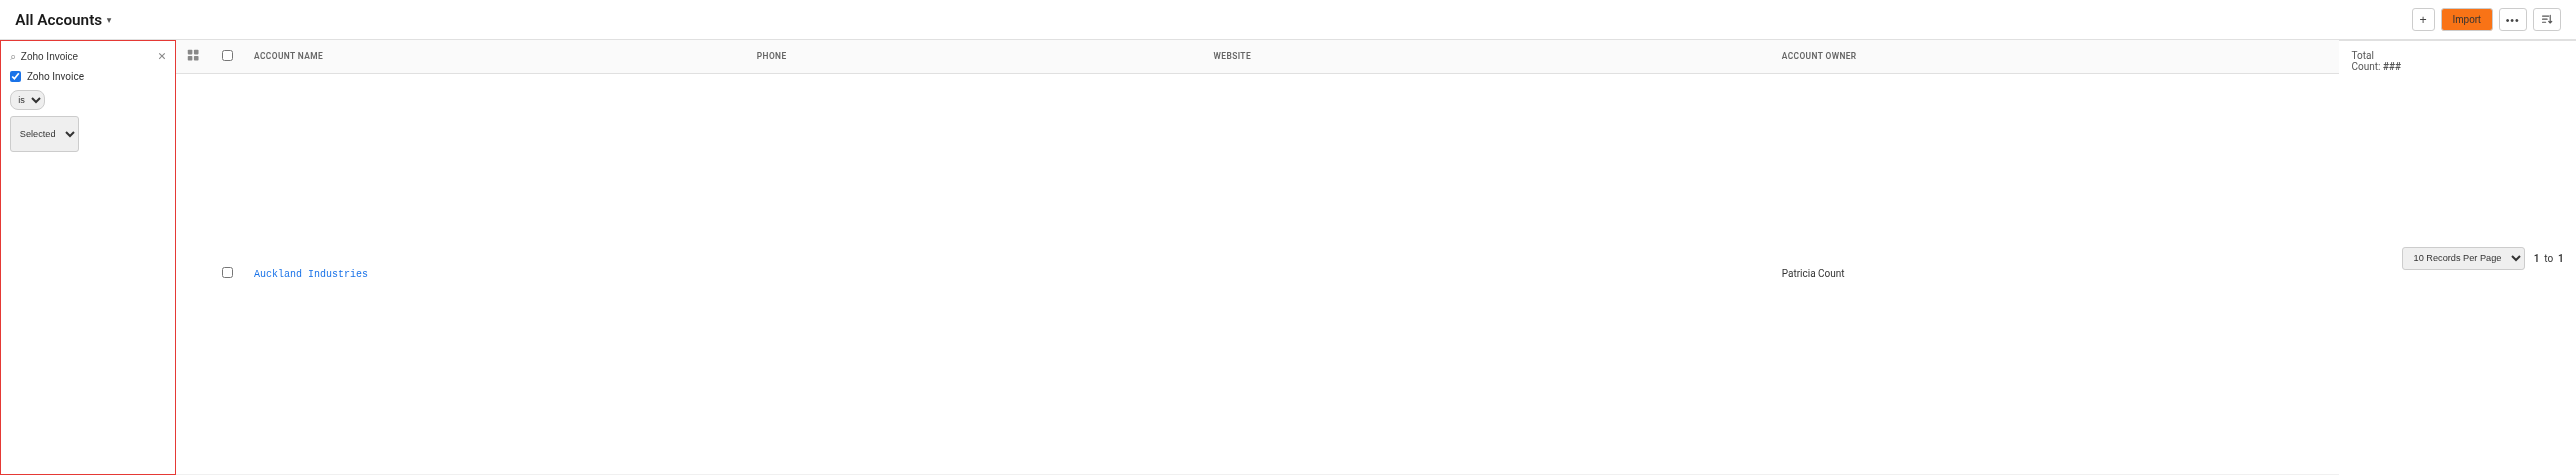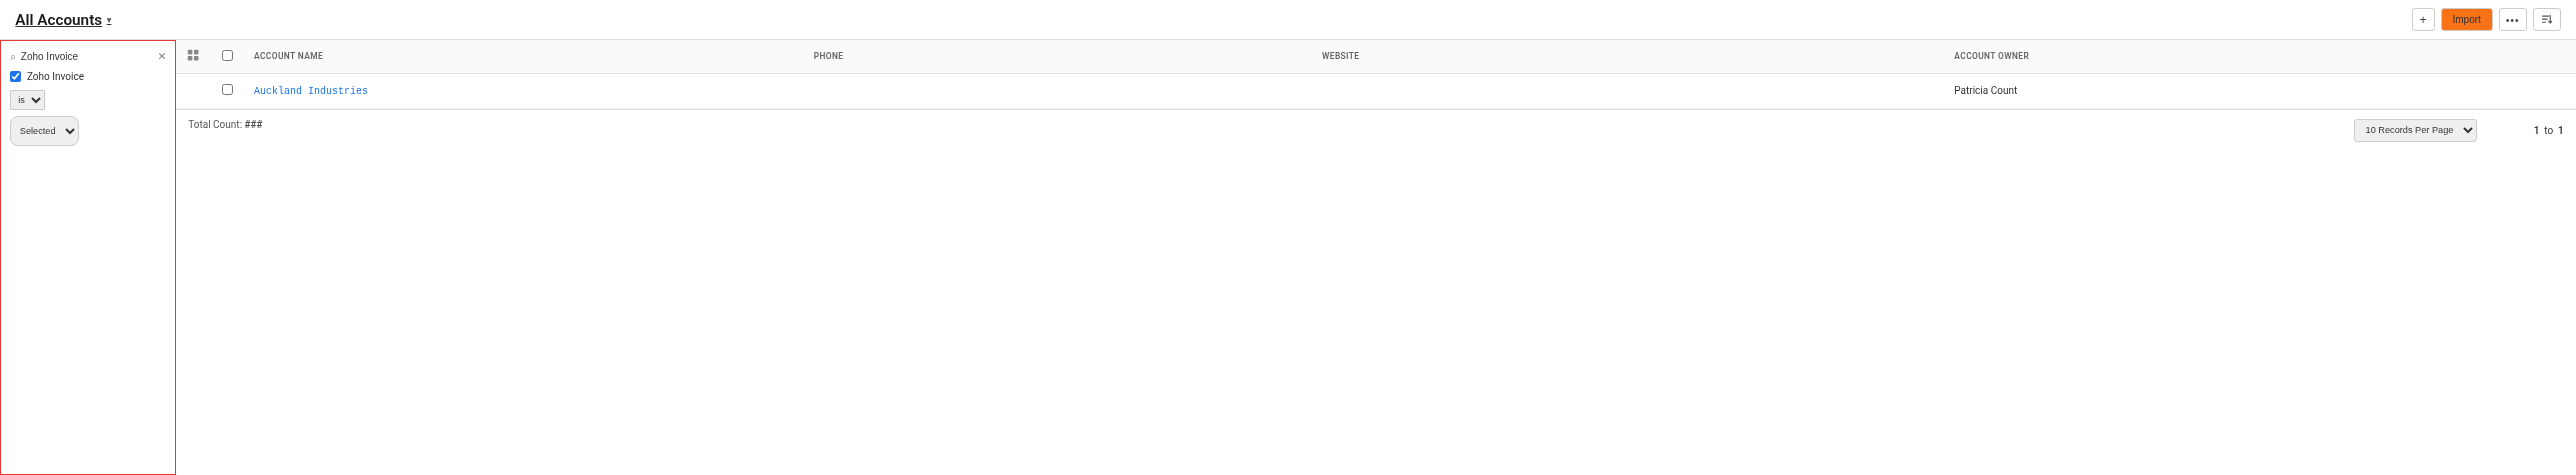--- a/index.html
+++ b/index.html
@@ -17,21 +17,20 @@
       justify-content: space-between;
       padding: 6.1px 15.3px;
       border-bottom: 0.8px solid #e0e0e0;
       background: #fff;
       height: 40px;
     }
     .header-left {
       display: flex;
       align-items: center;
       gap: 4.6px;
-      text-decoration: underline;
     }
     .header-title {
       font-size: 15.3px;
       font-weight: 600;
       color: #1a1a1a;
     }
     .chevron-icon {
       font-size: 9.2px;
       color: #555;
       cursor: pointer;
@@ -143,46 +142,45 @@
     .filter-item-label {
       font-size: 10px;
       color: #333;
     }
     .filter-operator-row {
       margin-bottom: 6.1px;
     }
     .filter-operator-select {
       height: 20px;
       border: 0.8px solid #ccc;
-      border-radius: 1px;
+      border-radius: 8px;
       font-size: 9.2px;
       color: #333;
       padding: 0 3.1px;
       cursor: pointer;
     }
     .filter-value-row {
       margin-bottom: 6.1px;
     }
     .filter-value-select {
-      height: 30px;
-      border: 0.8px solid #ccc;
-      border-radius: 8px;
+      height: 36px;
+      border: 0.8px solid #ccc;
+      border-radius: 3px;
       font-size: 9.2px;
       color: #333;
       padding: 0 4.6px;
       cursor: pointer;
       min-width: 69px;
     }
 
     
     .table-section {
       flex: 1;
       overflow-x: auto;
       display: flex;
-      flex-direction: column;
     }
 
     
     .data-table {
       width: 100%;
       border-collapse: collapse;
     }
     .data-table thead tr {
       border-bottom: 0.8px solid #e0e0e0;
       background: #fafafa;
@@ -239,21 +237,20 @@
       border-radius: 3.1px;
       font-size: 9.2px;
       color: #333;
       padding: 0 6.1px;
       cursor: pointer;
     }
     .pagination-info {
       font-size: 10px;
       color: #333;
       white-space: nowrap;
-      margin-left: 48px;
     }
     .pagination-bold {
       font-weight: 600;
     }
 
     
     .sort-svg {
       width: 12.3px;
       height: 12.3px;
     }

